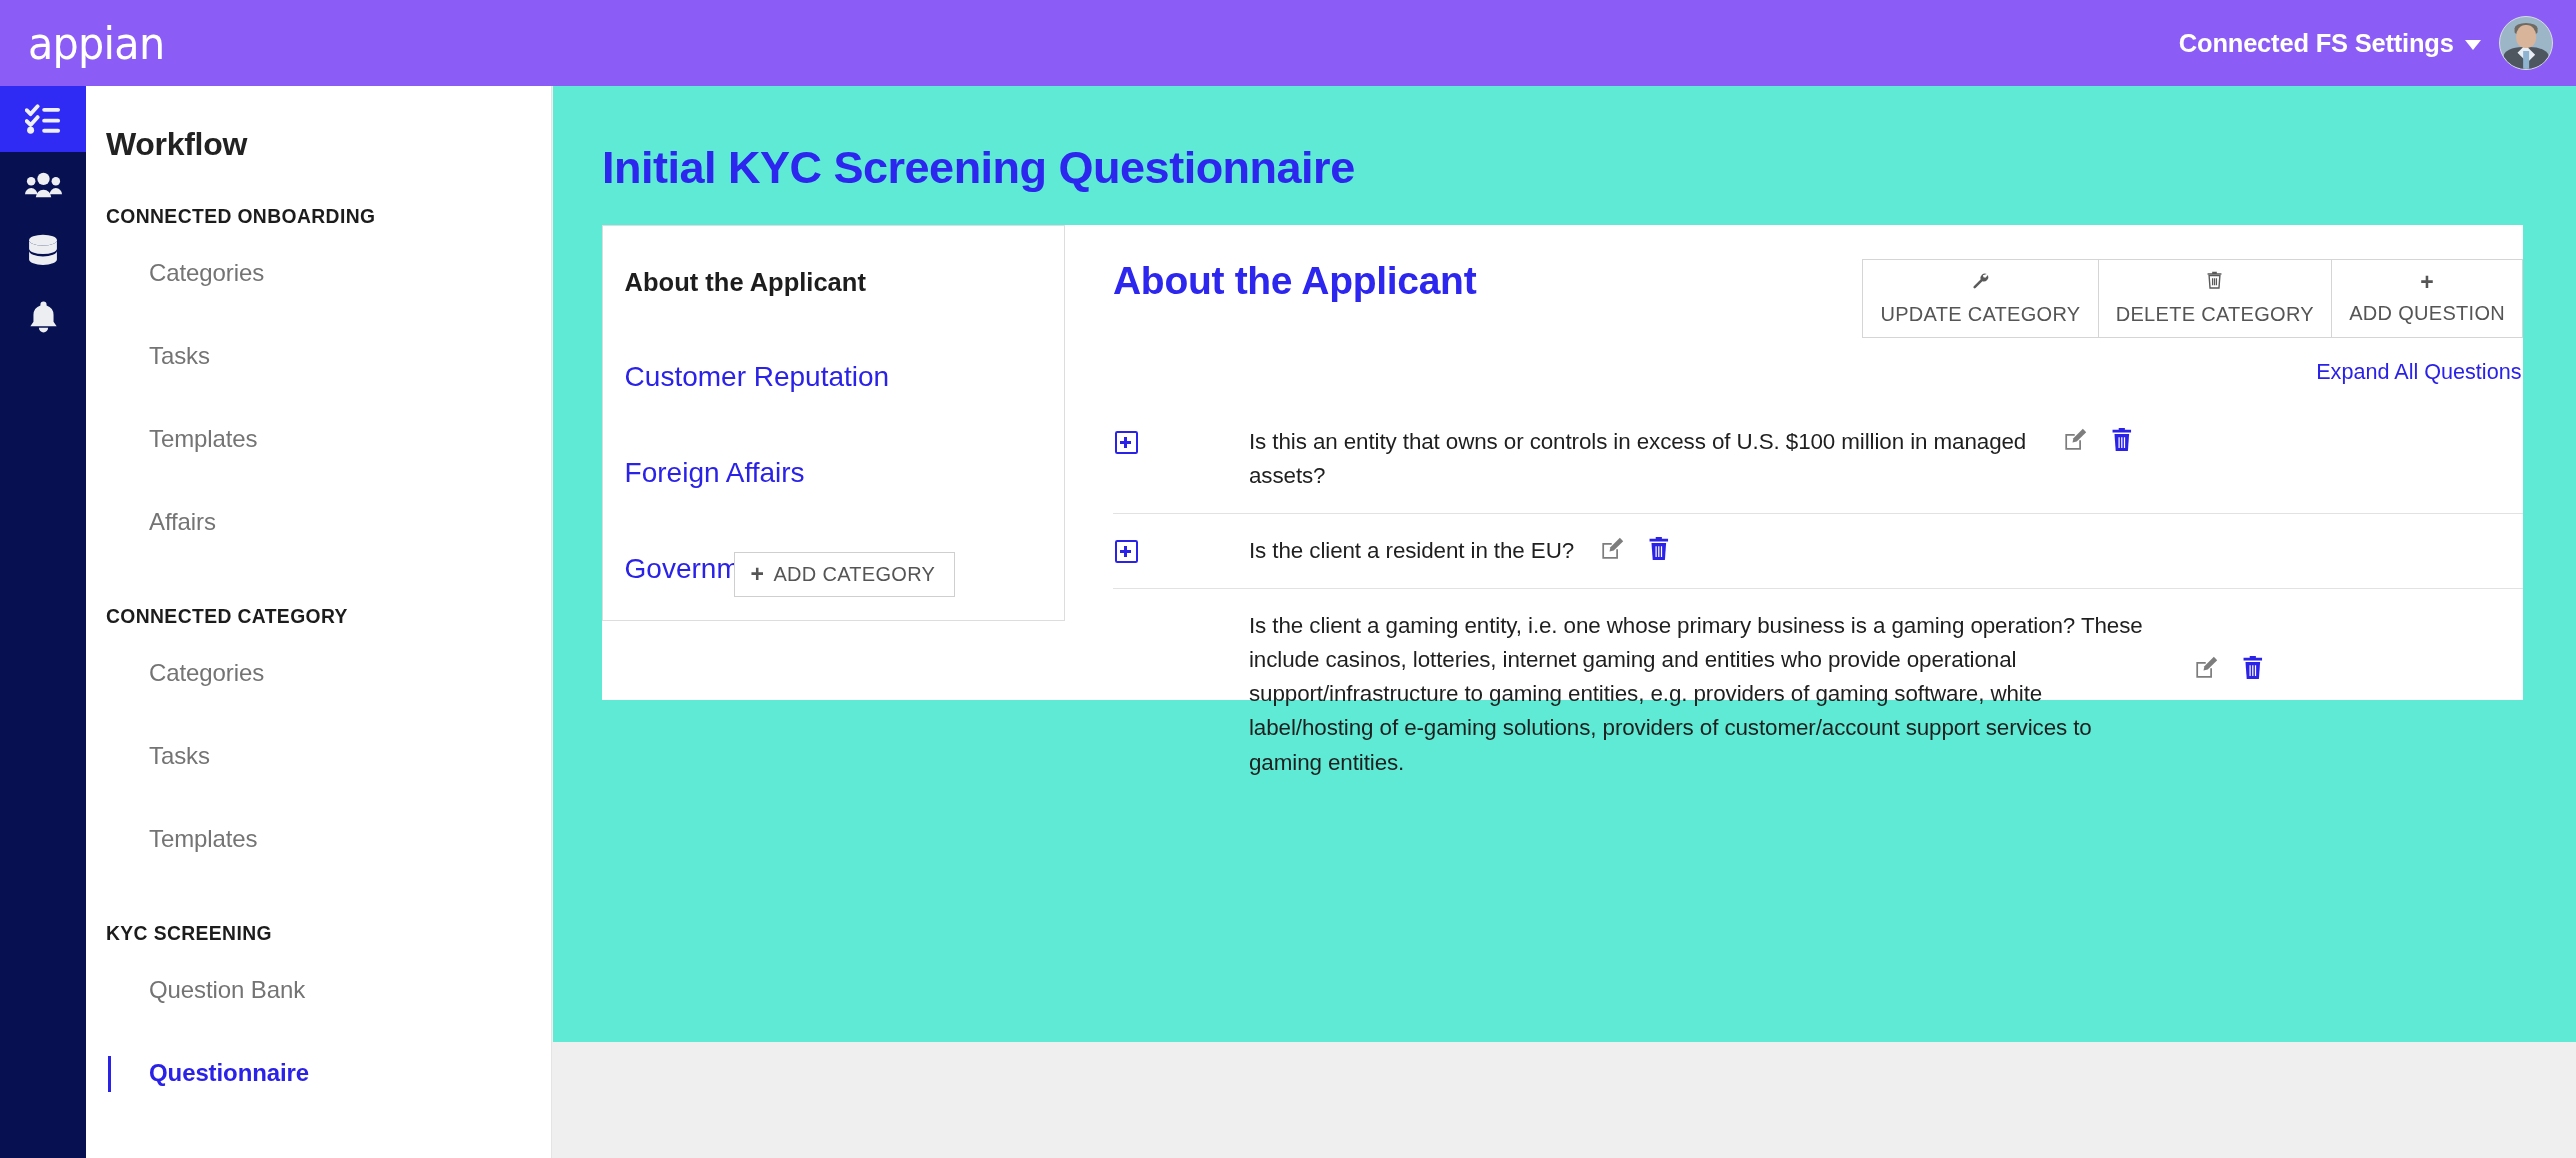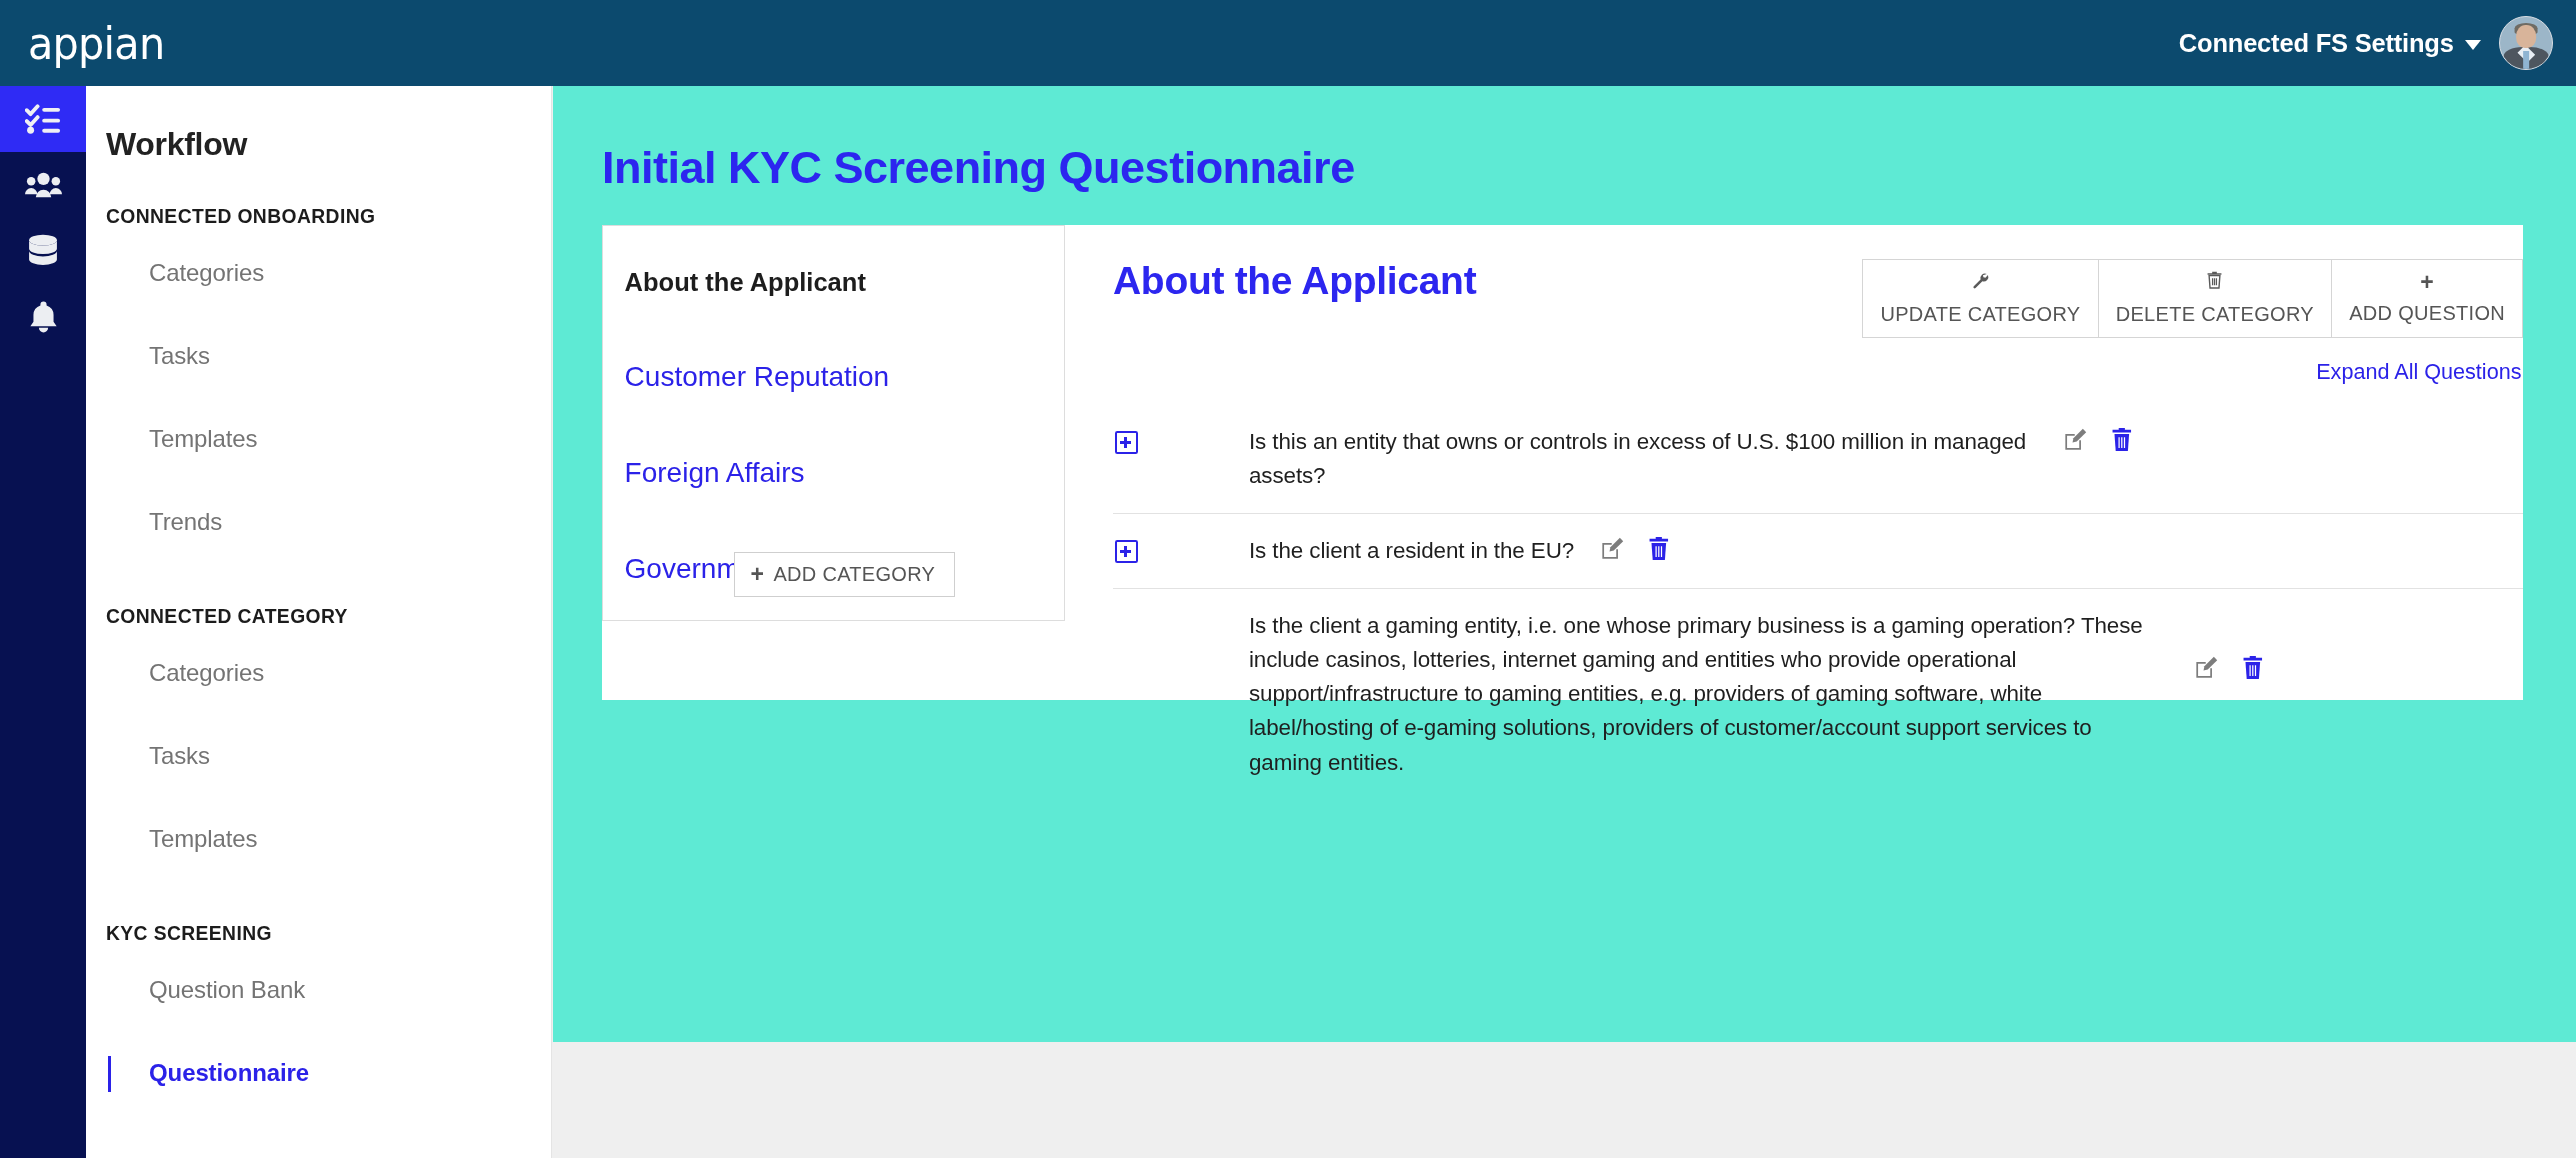--- a/index.html
+++ b/index.html
@@ -7,21 +7,21 @@
     width: 2576px; height: 1158px;
     background: #efefef;
     font-family: "Liberation Sans", sans-serif;
     overflow: hidden;
   }
 
   
   .topbar {
     position: absolute; top: 0; left: 0;
     width: 2576px; height: 86px;
-    background: #0c4a6e;
+    background: #8b5cf6;
     display: flex; align-items: center;
   }
   .logo {
     margin-left: 28px;
     font-size: 44px;
     letter-spacing: -0.8px;
     color: #ffffff;
     font-weight: 400;
     font-family: "DejaVu Sans", sans-serif;
     transform: scaleX(0.94);
@@ -301,21 +301,21 @@
   </div>
 </div>
 
 <div class="sidebar">
   <div class="sidebar-title">Workflow</div>
 
   <div class="nav-group-label">CONNECTED ONBOARDING</div>
   <div class="nav-item">Categories</div>
   <div class="nav-item">Tasks</div>
   <div class="nav-item">Templates</div>
-  <div class="nav-item">Trends</div>
+  <div class="nav-item">Affairs</div>
 
   <div class="nav-group-label">CONNECTED CATEGORY</div>
   <div class="nav-item">Categories</div>
   <div class="nav-item">Tasks</div>
   <div class="nav-item">Templates</div>
 
   <div class="nav-group-label">KYC SCREENING</div>
   <div class="nav-item">Question Bank</div>
   <div class="nav-item active">Questionnaire</div>
 </div>

